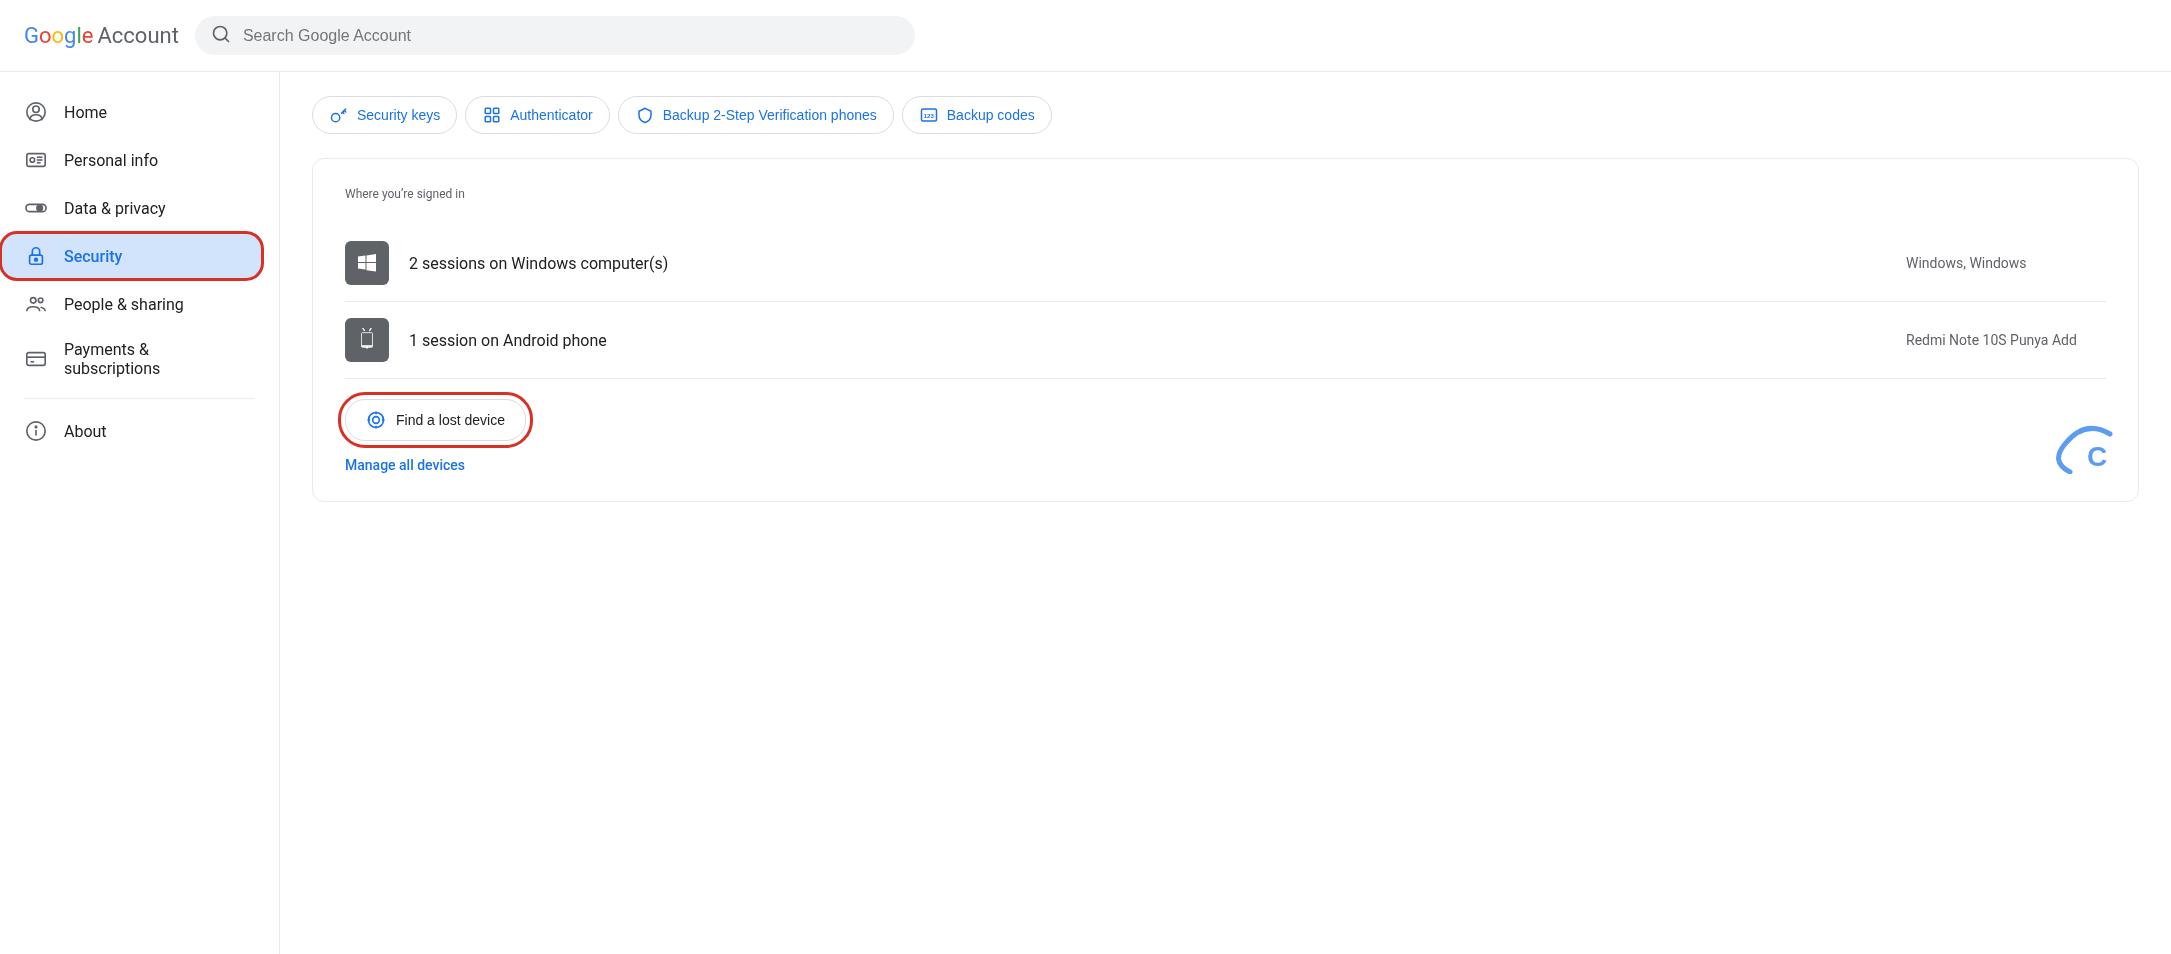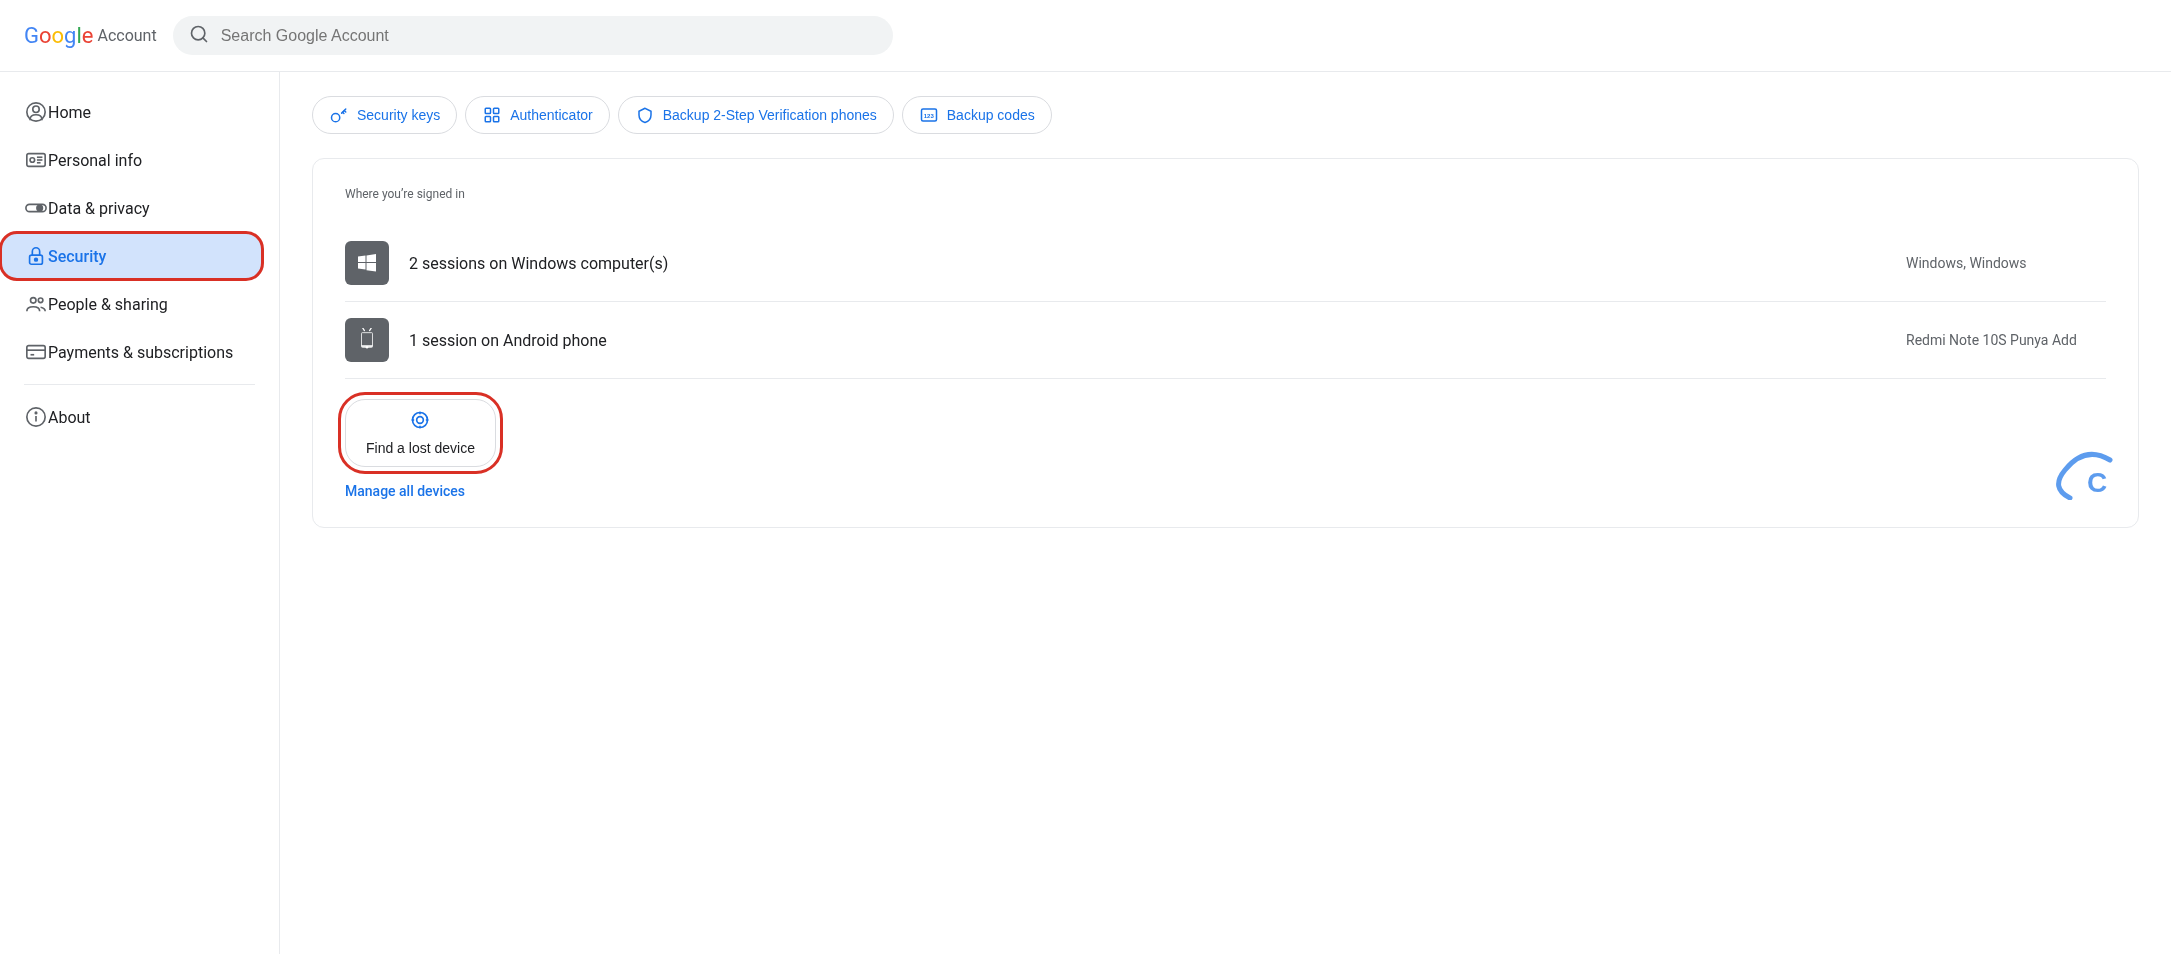--- a/index.html
+++ b/index.html
@@ -31,21 +31,21 @@
       font-weight: 400;
       white-space: nowrap;
     }
     .google-logo .g { color: #4285f4; }
     .google-logo .o1 { color: #ea4335; }
     .google-logo .o2 { color: #fbbc05; }
     .google-logo .g2 { color: #4285f4; }
     .google-logo .l { color: #34a853; }
     .google-logo .e { color: #ea4335; }
     .logo-account {
-      font-size: 16px;
+      font-size: 22px;
       color: #5f6368;
       font-weight: 400;
     }
     .search-bar {
       flex: 1;
       max-width: 720px;
       display: flex;
       align-items: center;
       background: #f1f3f4;
       border-radius: 24px;
@@ -74,20 +74,21 @@
     
     .sidebar {
       width: 280px;
       padding: 16px 0;
       flex-shrink: 0;
       border-right: 1px solid #e8eaed;
     }
     .sidebar-item {
       display: flex;
       align-items: center;
+      gap: 16px;
       padding: 12px 24px;
       border-radius: 0 24px 24px 0;
       cursor: pointer;
       margin-right: 16px;
       font-size: 16px;
       color: #202124;
       transition: background 0.2s;
     }
     .sidebar-item.active {
       background: #d2e3fc;
@@ -212,21 +213,20 @@
       border-radius: 20px;
       cursor: pointer;
       font-size: 14px;
       color: #202124;
       background: #fff;
       margin-top: 20px;
       margin-bottom: 8px;
       outline: 3px solid #d93025;
       outline-offset: 4px;
       font-weight: 500;
-      flex-direction: column;
     }
     .find-icon {
       color: #1a73e8;
       width: 20px;
       height: 20px;
       display: flex;
       align-items: center;
       justify-content: center;
     }
 

